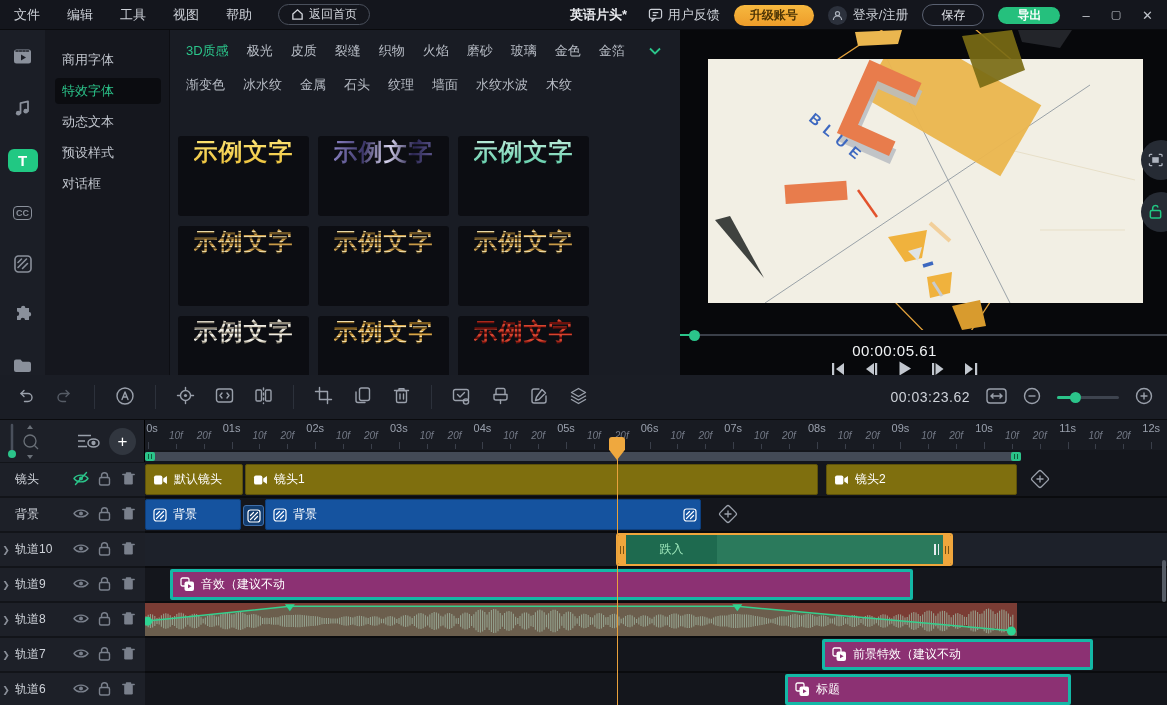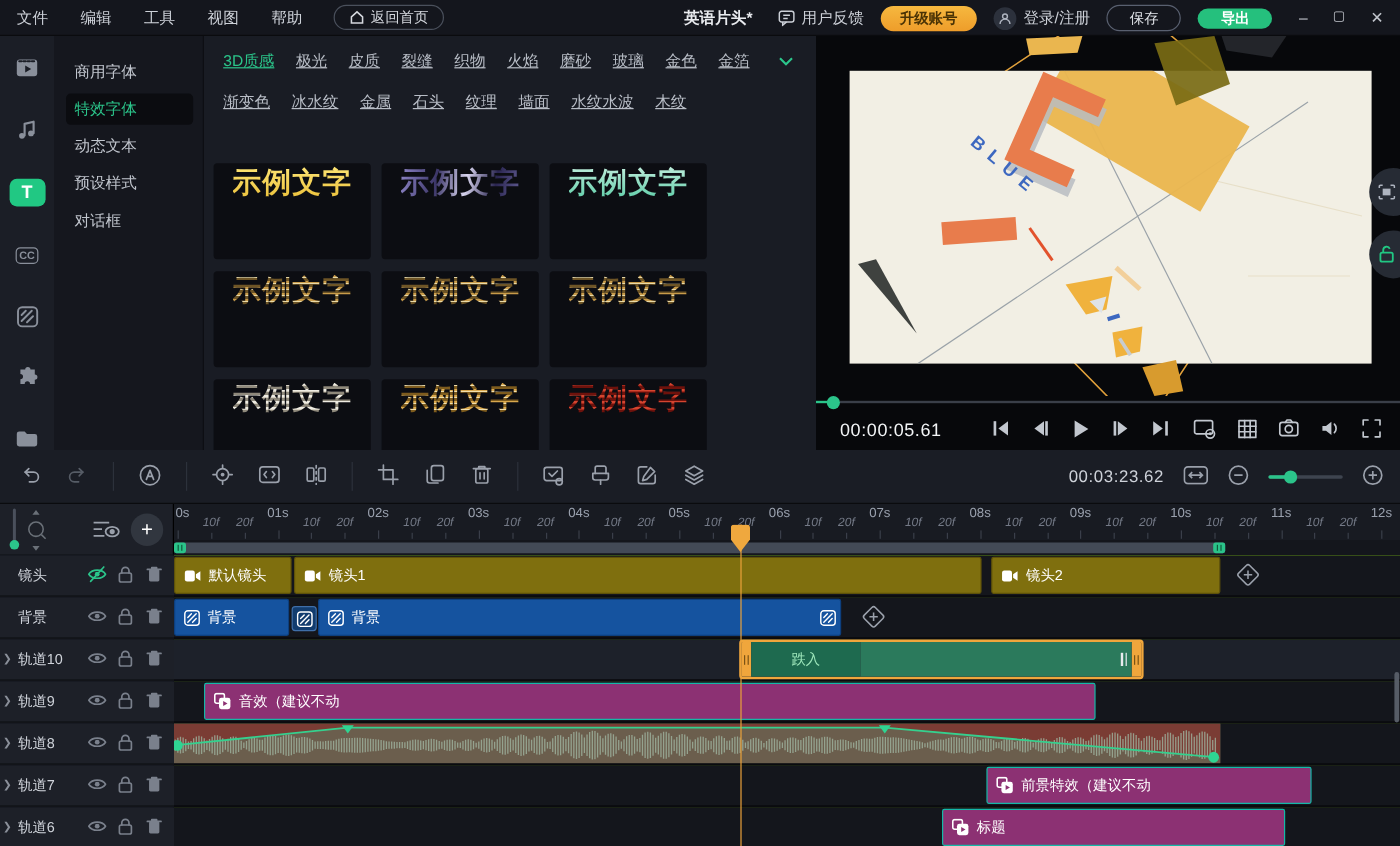--- a/index.html
+++ b/index.html
@@ -28,41 +28,41 @@
   .rail-item{width:26px;height:26px;display:flex;align-items:center;justify-content:center;border-radius:6px;}
   .rail-item.active{background:#21c883;width:30px;height:30px;color:#fff;font-weight:bold;font-size:15px;}
   .ccbox{border:1.6px solid #8a909b;border-radius:4px;color:#8a909b;font-size:9px;font-weight:bold;padding:1px 2px;}
   
   #panelnav{position:absolute;left:45px;top:30px;width:125px;height:345px;background:#15171e;padding-top:12px;box-sizing:border-box;border-right:1px solid #0d0e13;}
   .pn-item{height:26px;line-height:26px;margin:5px 8px 5px 10px;padding-left:7px;color:#c0c5cd;border-radius:4px;}
   .pn-item.active{background:#0b0c10;color:#2bc48a;}
   
   #content{position:absolute;left:170px;top:30px;width:510px;height:345px;background:#191c24;overflow:hidden;}
   .catrow{display:flex;gap:18px;padding-left:16px;align-items:center;height:26px;margin-top:8px;}
-  .chip{color:#b8bdc6;white-space:nowrap;text-decoration:underline;}
+  .chip{color:#b8bdc6;white-space:nowrap;}
   .chip.active{color:#2bc48a;}
   #catchev{position:absolute;right:18px;top:14px;}
   #thumbs{position:absolute;left:8px;top:106px;display:grid;grid-template-columns:repeat(3,131px);grid-auto-rows:80px;gap:10px 9px;}
   .tile{background:#0c0d12;border-radius:3px;display:flex;justify-content:center;overflow:hidden;}
   .sample{font-size:24px;font-weight:bold;letter-spacing:1px;-webkit-background-clip:text;background-clip:text;color:transparent;}
   .st-gold-glitch .sample{background-image:linear-gradient(180deg,#ffe87a 0%,#e8b92e 45%,#8a5d07 100%);}
   .st-holo .sample{background-image:linear-gradient(100deg,#8f86c8,#3c3668 28%,#d8d4ee 50%,#2a2550 72%,#7a74b0);}
   .st-teal .sample{background-image:linear-gradient(180deg,#c8f0e0,#2fbd8f 55%,#0c6e62);}
   .st-goldtex .sample{background-image:repeating-linear-gradient(0deg,#c89b4a 0 2px,#6e5526 2px 4px,#e8d9a8 4px 5px);}
   .st-goldtex2 .sample{background-image:repeating-linear-gradient(0deg,#d8a84e 0 2px,#7e5c1e 2px 4px,#f0dfae 4px 5px);}
   .st-silvertex .sample{background-image:repeating-linear-gradient(0deg,#efece2 0 2px,#8f897b 2px 4px,#d6d0c2 4px 5px);}
   .st-redtex .sample{background-image:repeating-linear-gradient(0deg,#d44530 0 2px,#6e120c 2px 4px,#a8291c 4px 5px);}
   
   #preview{position:absolute;left:680px;top:30px;width:487px;height:345px;background:#07080b;overflow:hidden;}
   #floatbtns{position:absolute;right:-14px;top:110px;display:flex;flex-direction:column;gap:12px;}
   .fbtn{width:40px;height:40px;border-radius:50%;background:#262b34;display:flex;align-items:center;justify-content:center;padding-right:12px;box-sizing:border-box;}
   #progress{position:absolute;left:0;top:300px;width:487px;height:10px;}
   #progress .line{position:absolute;top:4px;height:2px;}
   #progress .dot{position:absolute;left:9px;top:0;width:11px;height:11px;border-radius:50%;background:#2bc48a;}
-  #transport{position:absolute;left:0;top:312px;width:409px;height:33px;display:flex;align-items:center;}
+  #transport{position:absolute;left:0;top:312px;width:409px;height:33px;display:flex;align-items:center;flex-direction:column;}
   #curtime{color:#f2f4f6;font-size:15px;margin-left:20px;letter-spacing:.5px;}
   #tbtns{display:flex;align-items:center;gap:15px;margin-left:40px;}
   #ticons{display:flex;align-items:center;gap:17px;margin-left:18px;}
   
   #toolbar{position:absolute;left:0;top:375px;width:1167px;height:45px;background:#1a1d25;border-bottom:1px solid #0a0b0e;box-sizing:border-box;display:flex;align-items:center;}
   #toolleft{display:flex;align-items:center;gap:20px;padding-left:16px;}
   .tdiv{width:1px;height:24px;background:#2c313b;}
   #toolright{position:absolute;right:14px;display:flex;align-items:center;gap:16px;}
   #tottime{color:#ced2d9;font-size:14px;letter-spacing:.5px;}
   #zslider{position:relative;width:62px;height:12px;}
@@ -78,21 +78,21 @@
   #hscroll{position:absolute;left:145px;top:30px;width:1022px;height:13px;background:#14161c;}
   #hbar{position:absolute;left:0;top:2px;width:876px;height:9px;background:#434a56;border-radius:2px;}
   .hhandle{position:absolute;top:0;width:10px;height:9px;background:#2bc48a;border-radius:2px;display:flex;align-items:center;justify-content:center;gap:1.5px;}
   .hhandle i{display:block;width:1px;height:5px;background:#0e5c3c;}
   #rows{position:absolute;left:0;top:43px;width:1167px;height:242px;overflow:hidden;}
   .trow{position:absolute;left:0;width:1167px;height:33px;background:#14161c;border-bottom:2px solid #0a0b0e;box-sizing:content-box;}
   .trow.lit{background:#1d212a;}
   .clip{position:absolute;top:1px;height:31px;border-radius:2px;display:flex;align-items:center;gap:6px;padding-left:7px;box-sizing:border-box;color:#fff;font-size:12px;white-space:nowrap;overflow:hidden;}
   .clip.scene{background:#7f6f0e;border:1px solid #5e520a;}
   .clip.bgclip{background:#15539f;border:1px solid #0d3f7e;}
-  .clip.purple{background:#8c3173;border:1px solid #14b8a6;}
+  .clip.purple{background:#8c3173;border:3px solid #14b8a6;}
   .transbox{position:absolute;top:7px;width:19px;height:19px;background:#123c6e;border:1px solid #3f6ea8;border-radius:3px;display:flex;align-items:center;justify-content:center;}
   .endicon{position:absolute;right:3px;top:8px;}
   .addbtn{position:absolute;top:6px;width:20px;height:20px;}
   
   #tlheader{position:absolute;left:0;top:0;width:145px;height:285px;background:#1d2028;z-index:10;border-right:1px solid #000;box-sizing:border-box;}
   #tlcorner{position:absolute;left:0;top:0;width:145px;height:43px;border-bottom:1px solid #121419;box-sizing:border-box;}
   .hrow{position:absolute;left:0;width:145px;height:33px;border-bottom:2px solid #121419;display:flex;align-items:center;box-sizing:content-box;background:#1d2028;}
   .hrow .chev{width:12px;text-align:center;color:#8a8f99;font-size:9px;}
   .hrow .tname{flex:1;color:#cfd3da;font-size:12px;padding-left:3px;}
   .hrow .hicons{display:flex;gap:7px;padding-right:8px;}

